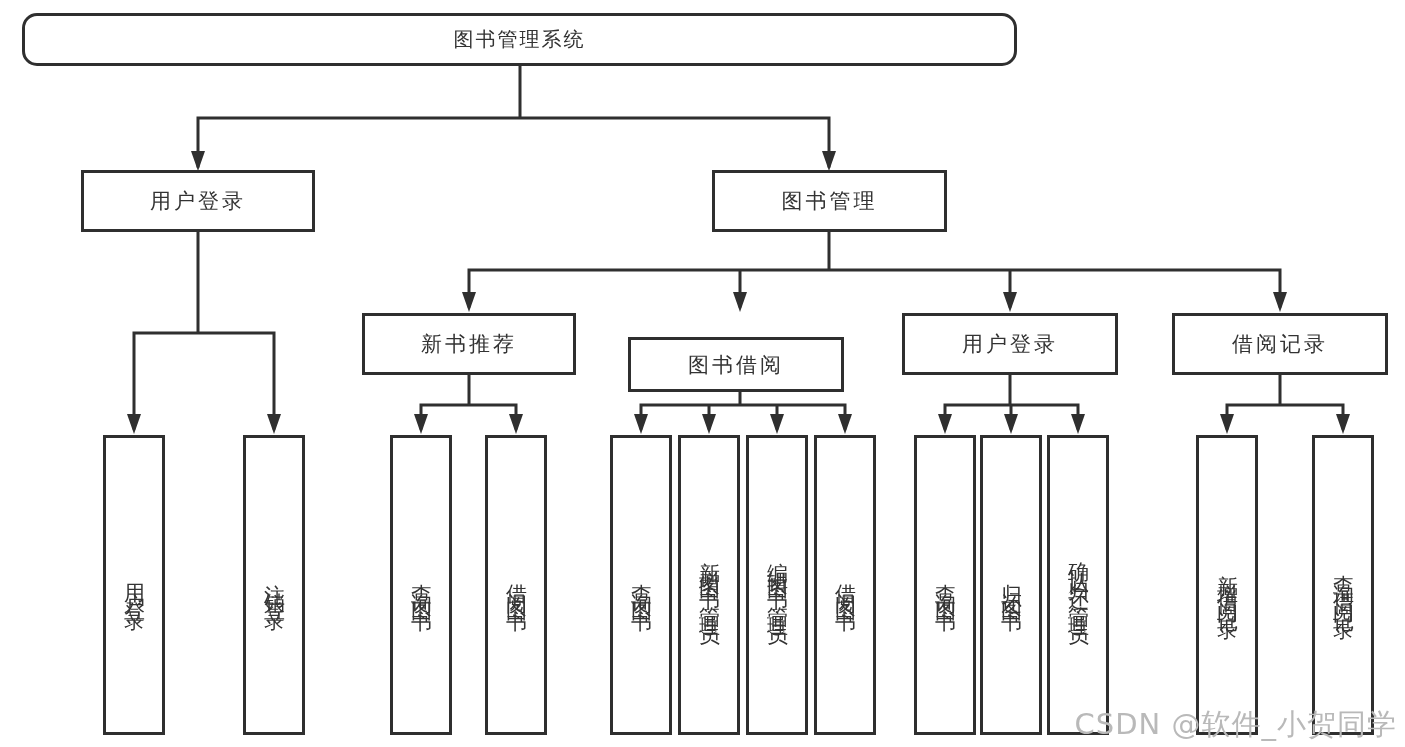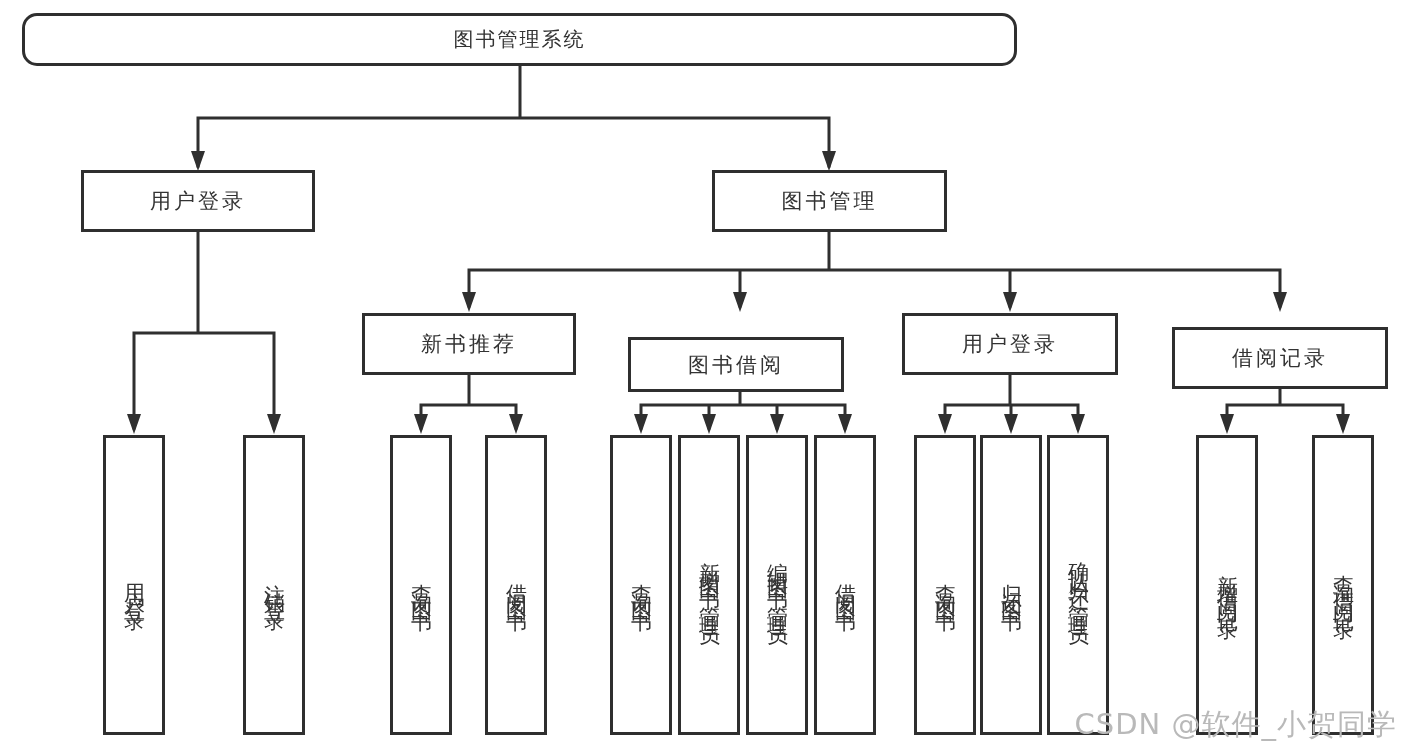--- a/index.html
+++ b/index.html
@@ -74,21 +74,21 @@
   </svg>
 
   <div class="node root" style="left:22px; top:13px; width:995px; height:53px;">图书管理系统</div>
 
   <div class="node" style="left:81px; top:170px; width:234px; height:62px;">用户登录</div>
   <div class="node" style="left:712px; top:170px; width:235px; height:62px;">图书管理</div>
 
   <div class="node" style="left:362px; top:313px; width:214px; height:62px;">新书推荐</div>
   <div class="node" style="left:628px; top:313px; width:216px; height:55px;margin-top:24px;">图书借阅</div>
   <div class="node" style="left:902px; top:313px; width:216px; height:62px;">用户登录</div>
-  <div class="node" style="left:1172px; top:313px; width:216px; height:62px;margin-top:14px;">借阅记录</div>
+  <div class="node" style="left:1172px; top:313px; width:216px; height:62px;">借阅记录</div>
 
   <div class="vnode" style="left:103px; top:435px; width:62px; height:300px;">用户登录</div>
   <div class="vnode" style="left:243px; top:435px; width:62px; height:300px;">注销登录</div>
 
   <div class="vnode" style="left:390px; top:435px; width:62px; height:300px;">查询图书</div>
   <div class="vnode" style="left:485px; top:435px; width:62px; height:300px;">借阅图书</div>
 
   <div class="vnode" style="left:610px; top:435px; width:62px; height:300px;">查询图书</div>
   <div class="vnode" style="left:678px; top:435px; width:62px; height:300px;">新增图书（管理员）</div>
   <div class="vnode" style="left:746px; top:435px; width:62px; height:300px;">编辑图书（管理员）</div>

